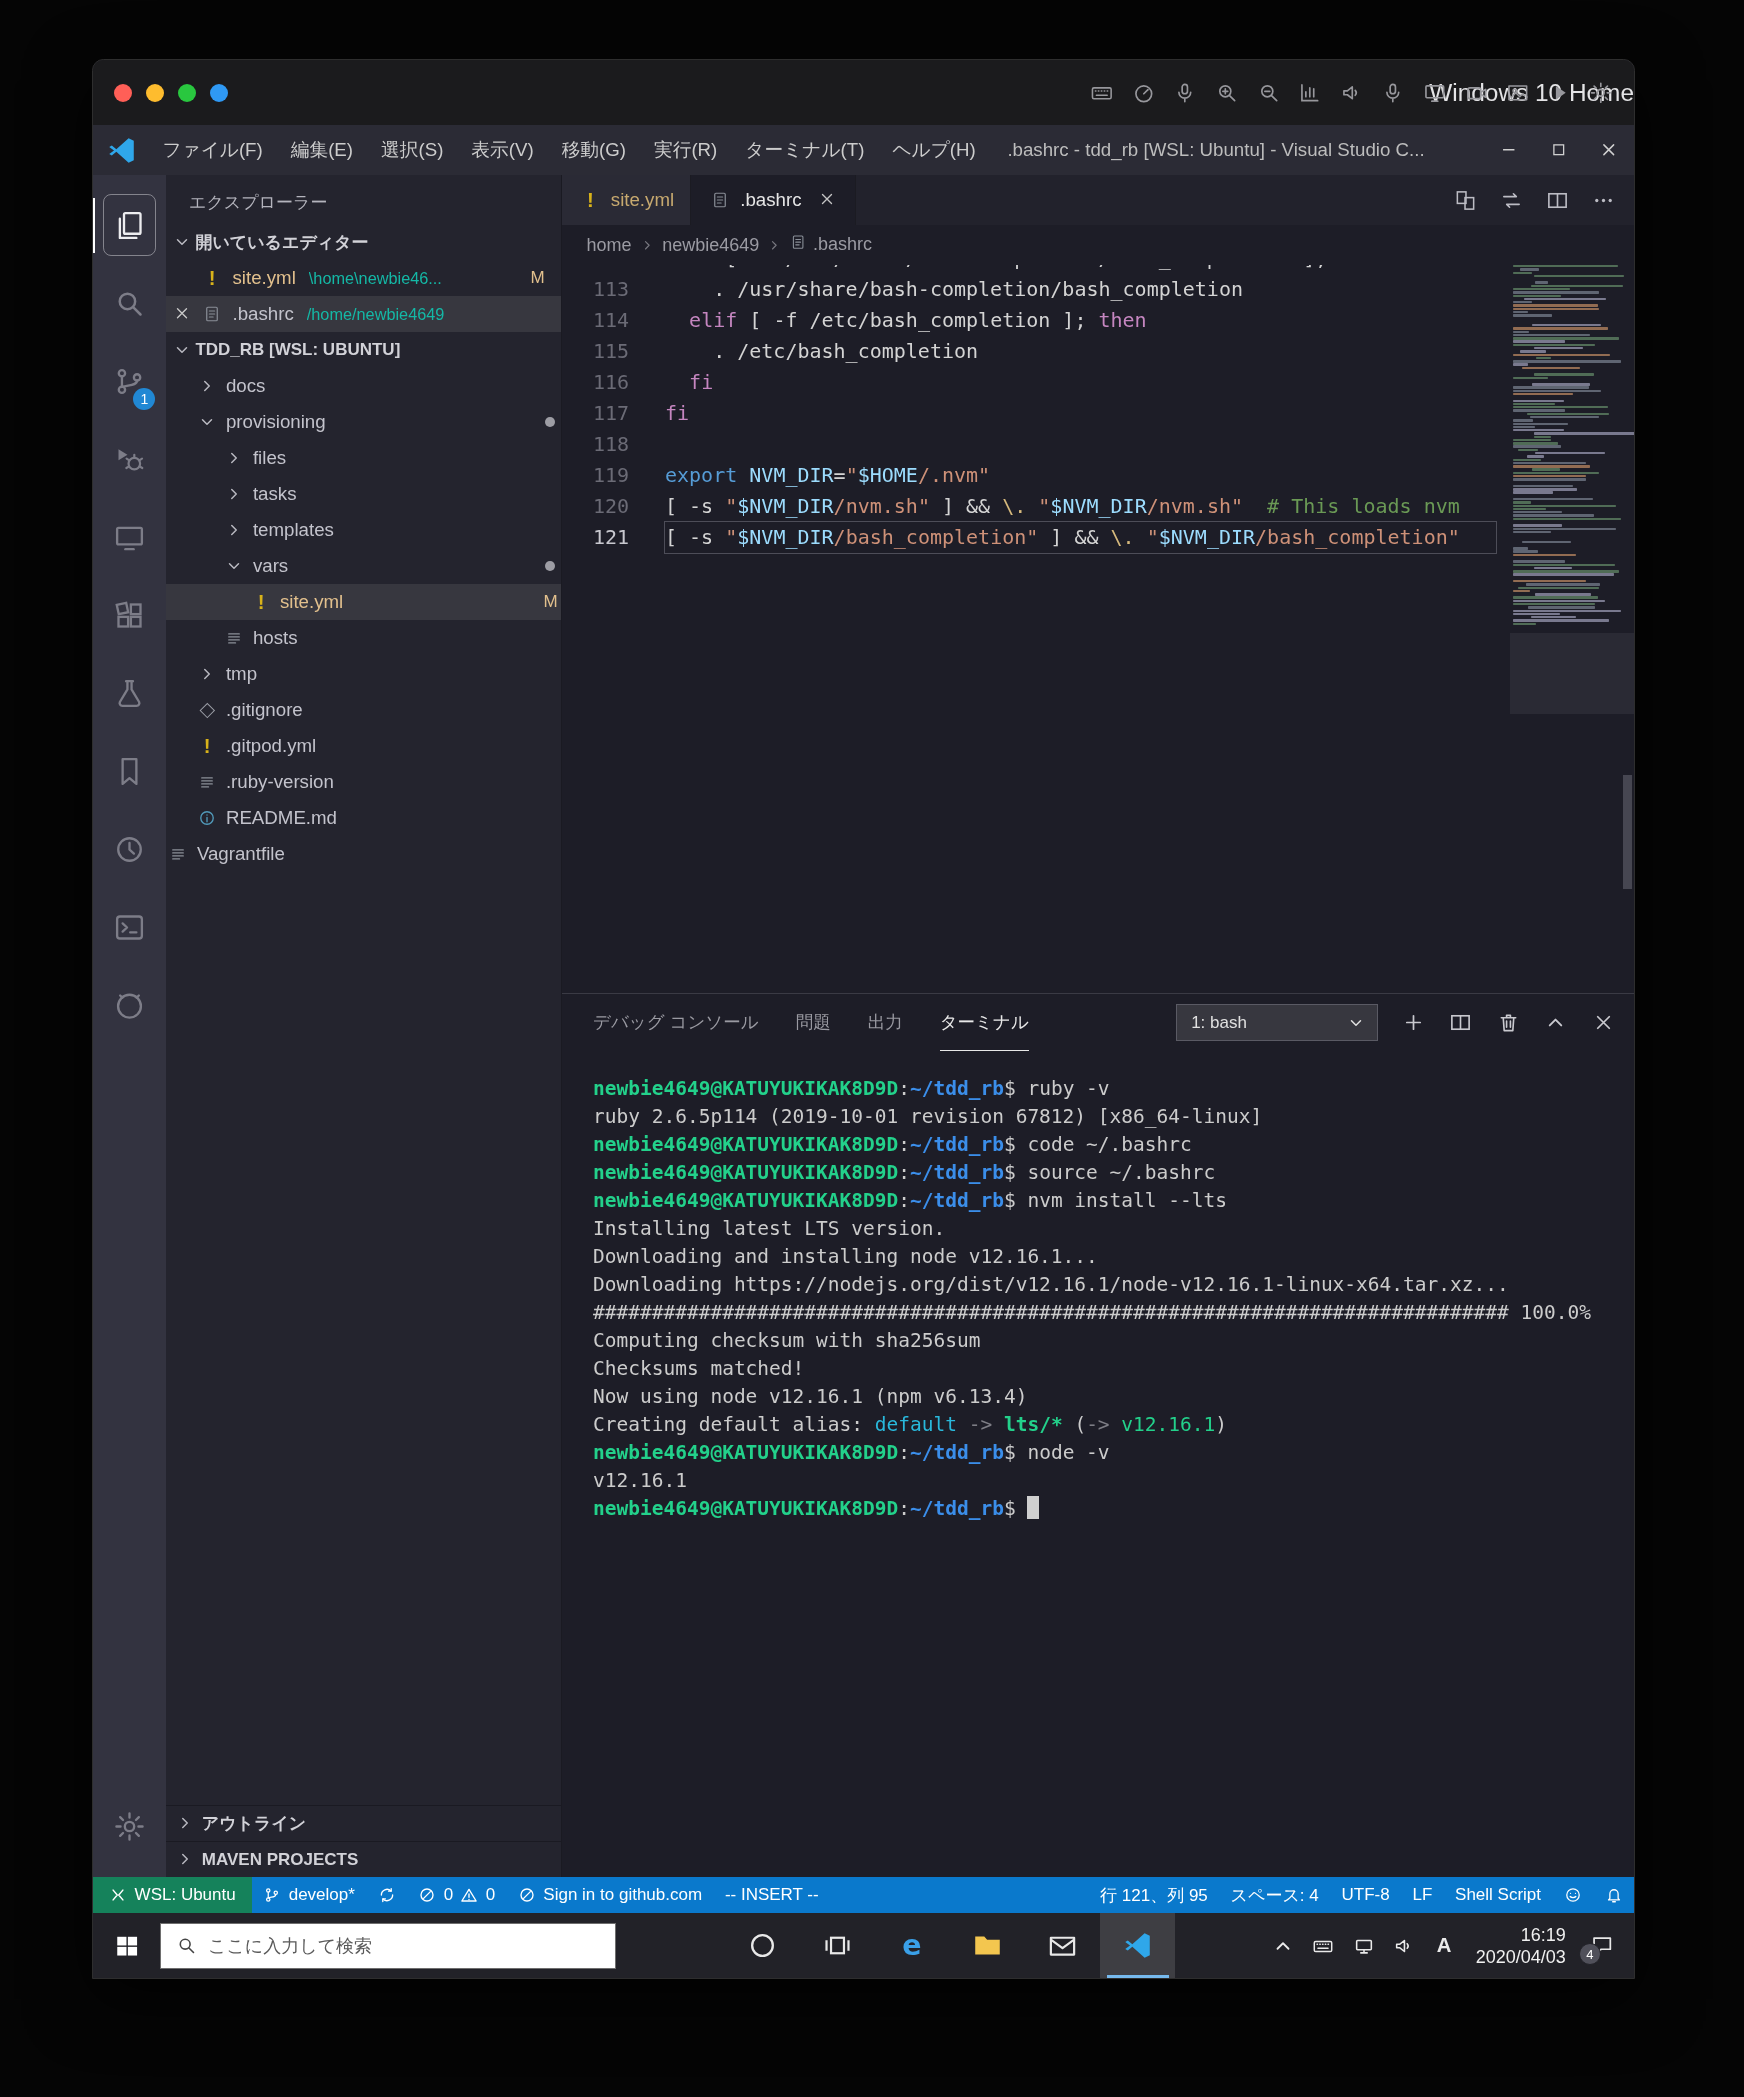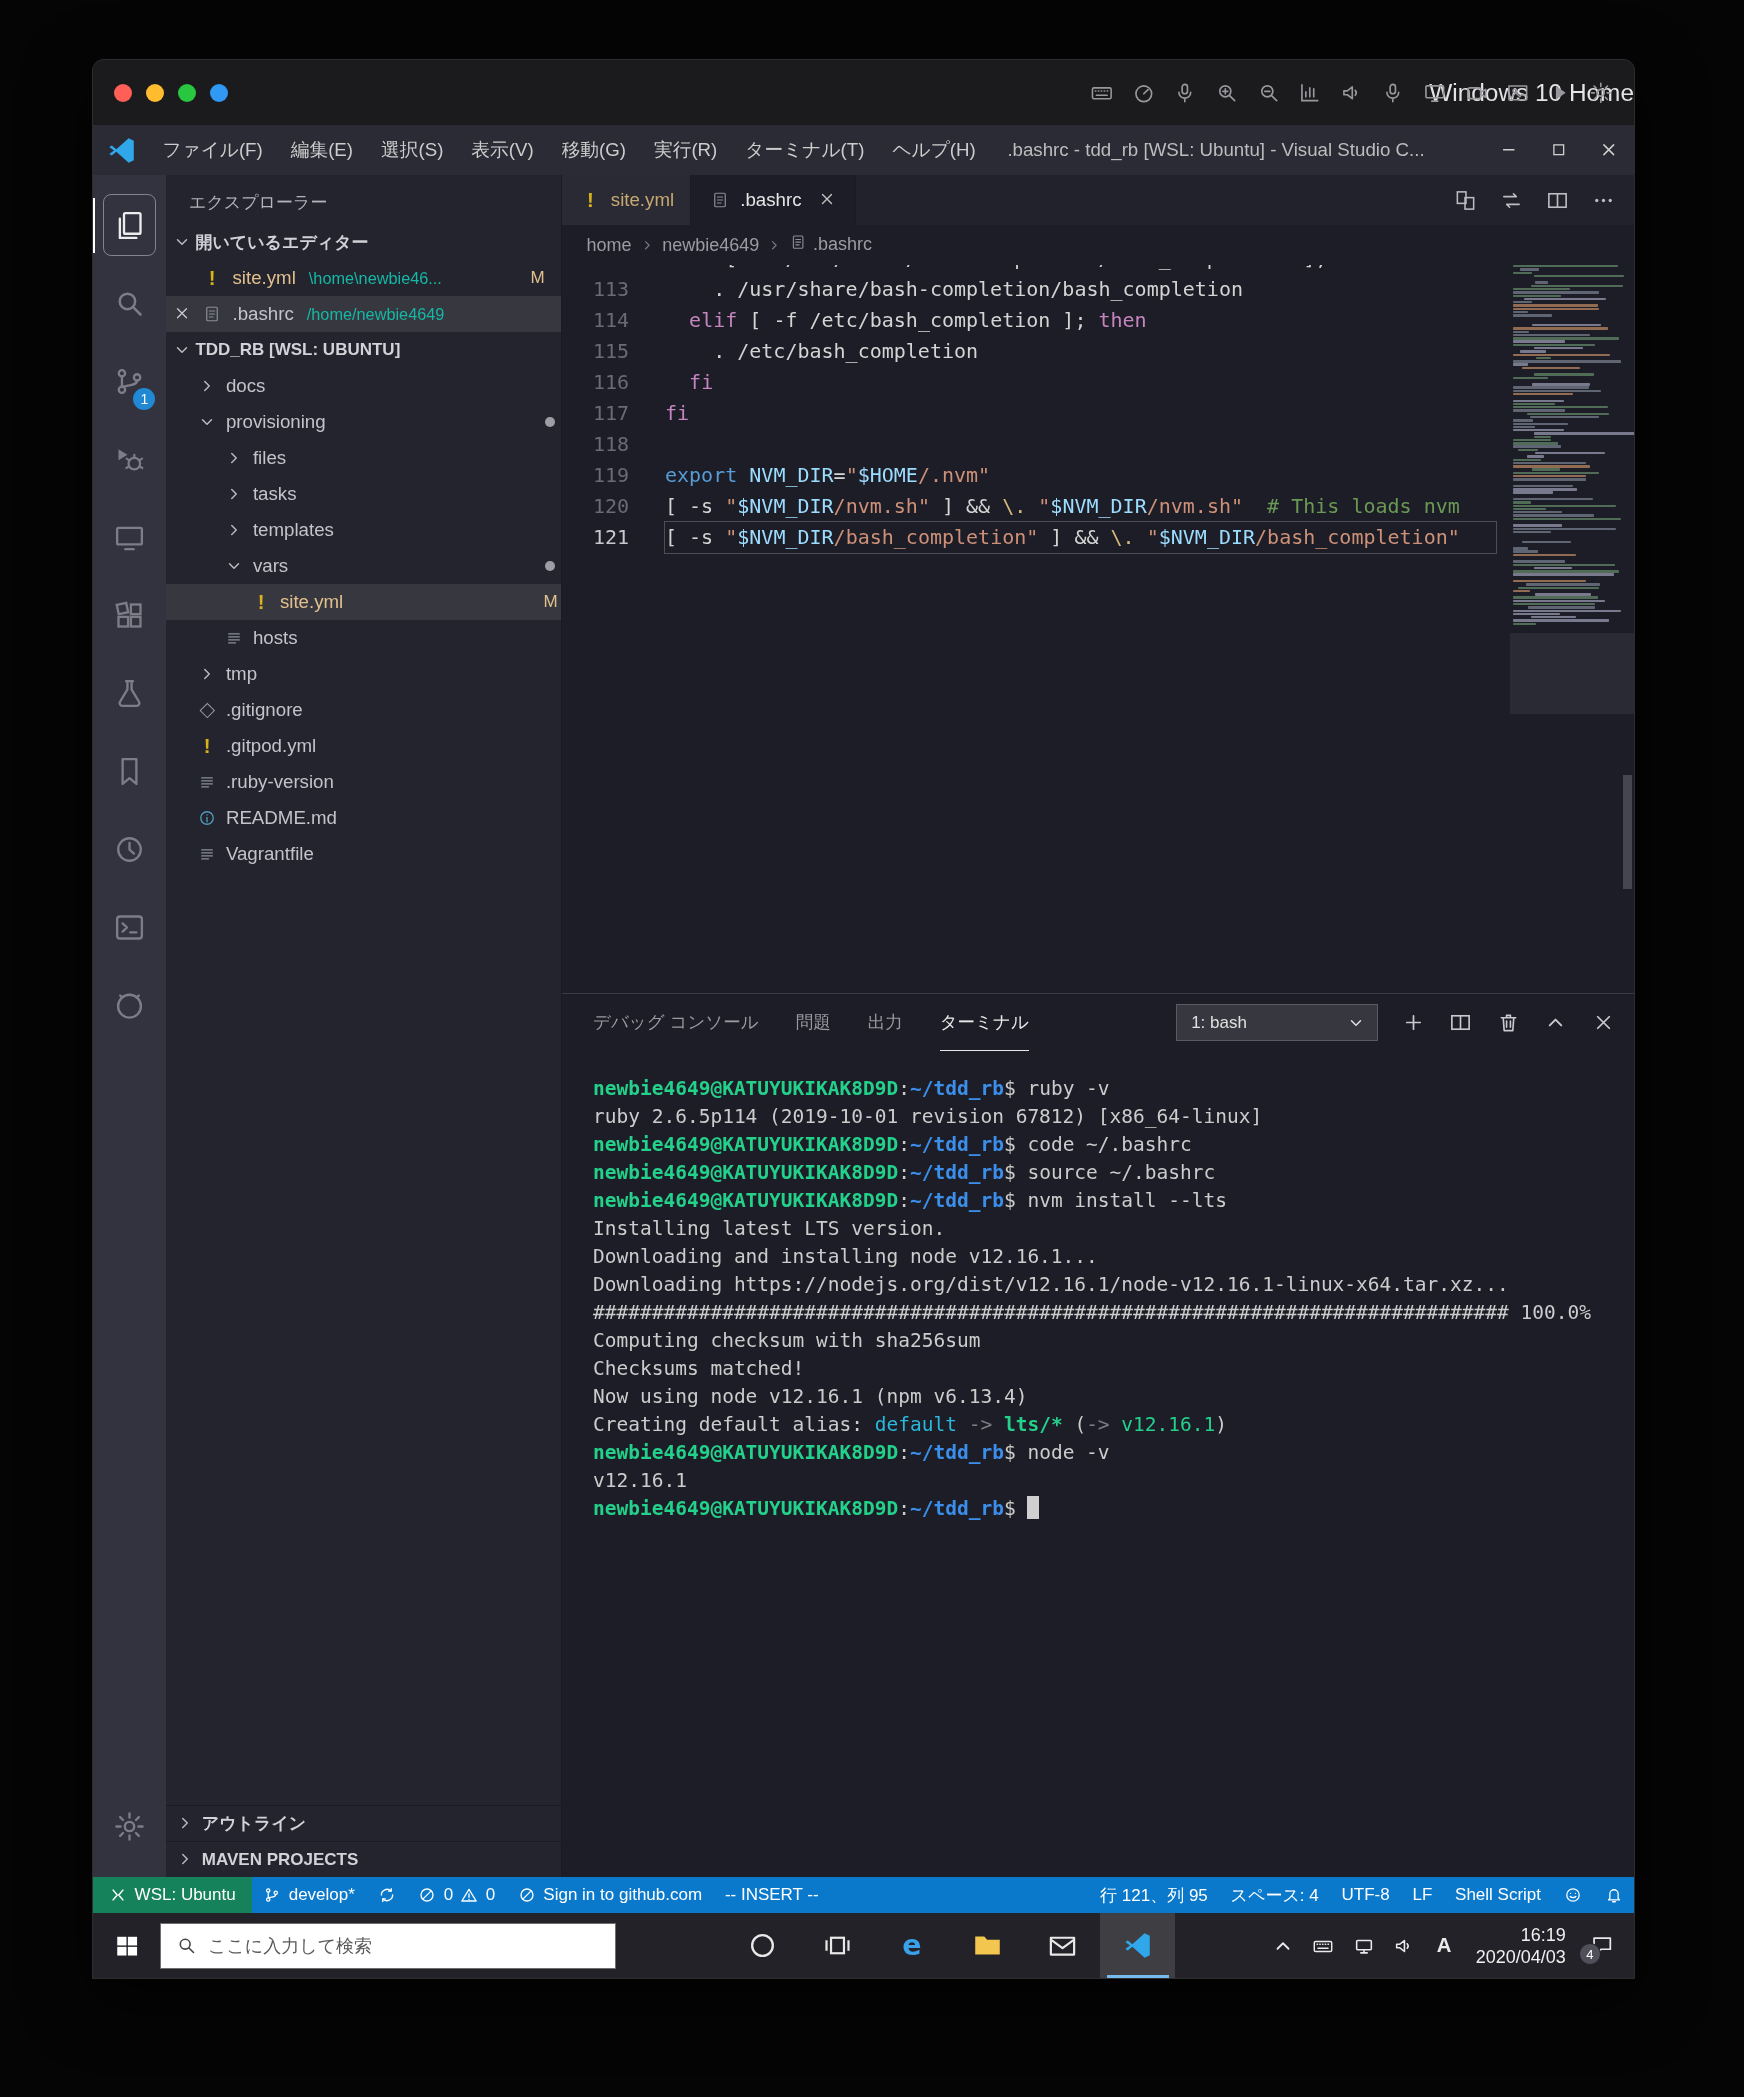--- a/index.html
+++ b/index.html
@@ -761,21 +761,21 @@
               </div>
               <div class="tree-row" style="padding-left: 29px;">
                 <div class="t-ic fi-info">
                   <svg viewBox="0 0 22 22" width="18" height="18">
                     <use href="#s-info"></use>
                   </svg>
                 </div>
                 <span class="fname">README.md</span>
                 <div class="flex1"></div>
               </div>
-              <div class="tree-row" style="padding-left: 29px;">
+              <div class="tree-row" style="">
                 <div class="t-ic fi-lines">
                   <svg viewBox="0 0 22 22" width="18" height="18">
                     <use href="#s-lines"></use>
                   </svg>
                 </div>
                 <span class="fname">Vagrantfile</span>
                 <div class="flex1"></div>
               </div>
             </div>
           <div class="sb-fill"></div>

